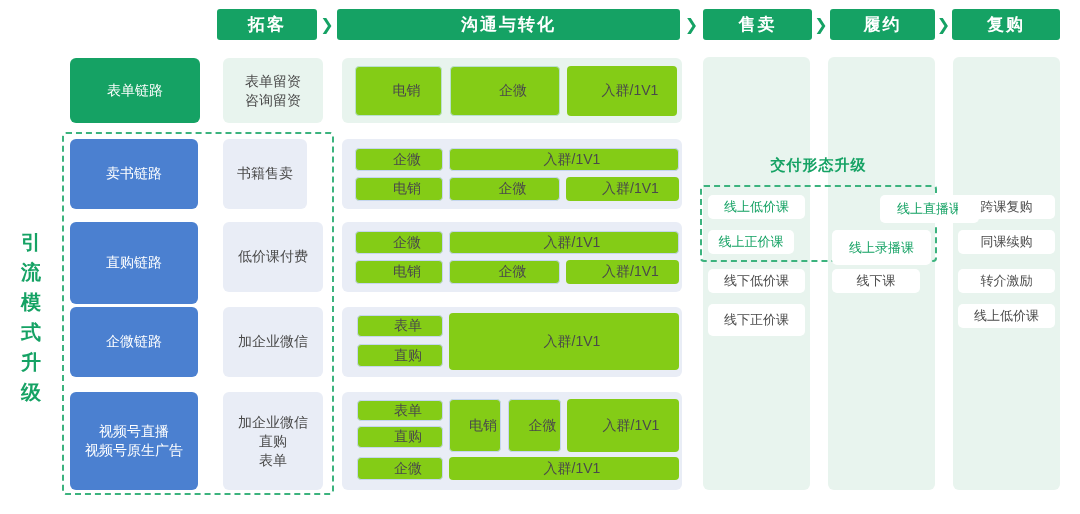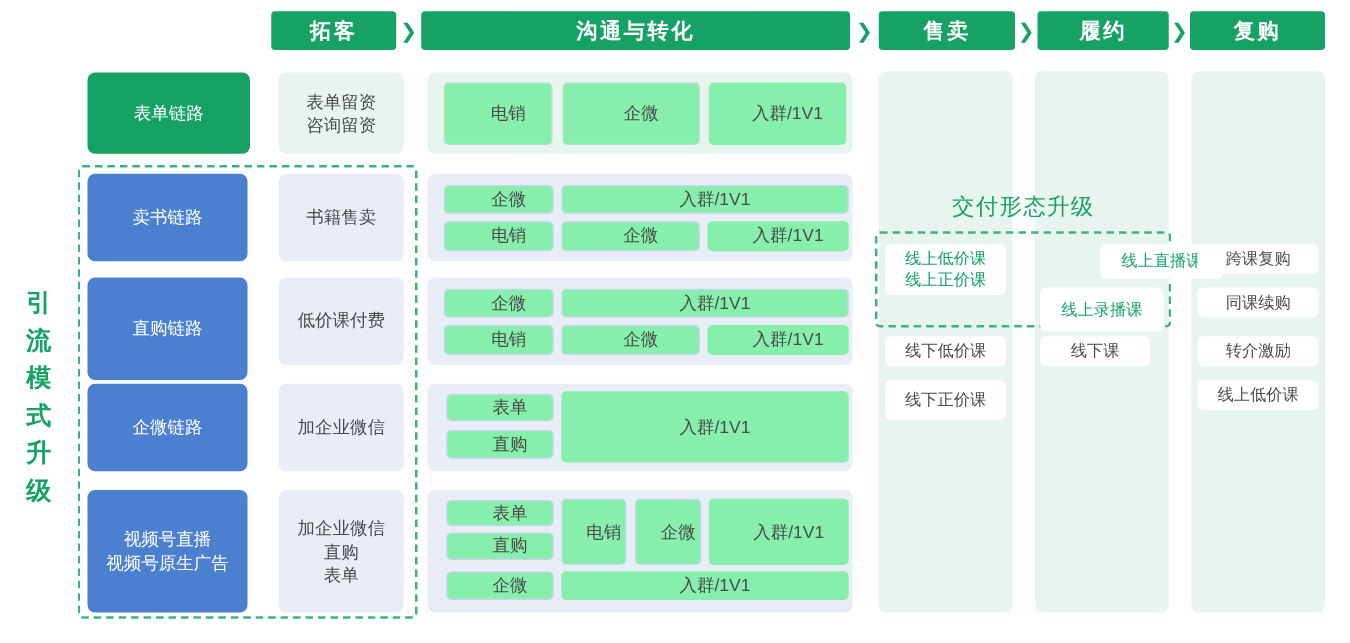--- a/index.html
+++ b/index.html
@@ -16,30 +16,30 @@
   .canvas{position:relative;width:1080px;height:514px;background:#ffffff;overflow:hidden;
           font-family:"Liberation Sans","DejaVu Sans",sans-serif;}
   .abs{position:absolute;box-sizing:border-box;}
   .flexc{display:flex;align-items:center;justify-content:center;text-align:center;}
   .hdr{background:var(--green);color:#fff;font-weight:700;font-size:17px;border-radius:3px;letter-spacing:2px;}
   .chev{color:var(--green);font-weight:700;font-size:16px;}
   .solid-green{background:var(--green);color:#fff;border-radius:6px;font-size:14px;}
   .solid-blue{background:var(--blue);color:#fff;border-radius:6px;font-size:14px;}
   .panel-green{background:var(--lgreen);border-radius:6px;}
   .panel-blue{background:var(--lblue);border-radius:6px;}
-  .wbox{background:#86efac;border-radius:4px;font-size:14px;color:var(--dark);padding-left:16px;}
+  .wbox{background:#84cc16;border-radius:4px;font-size:14px;color:var(--dark);padding-left:16px;}
   .bd-b{border:1px solid var(--bdblue);}
   .bd-g{border:1px solid var(--bdgreen);}
   .ritem{background:#fff;border-radius:5px;font-size:13px;color:var(--dark);}
   .gtext{color:var(--green);}
   .dash{border:2px dashed var(--dashgreen);border-radius:4px;}
   .mline{flex-direction:column;line-height:19px;}
   .vlabel{display:flex;flex-direction:column;align-items:center;gap:3px;
           color:var(--green);font-weight:700;font-size:20px;}
-  .dtitle{color:var(--green);font-weight:400;font-size:18px;letter-spacing:1px;}
+  .dtitle{color:var(--green);font-weight:700;font-size:15px;letter-spacing:1px;}
 </style>
 </head>
 <body>
 
 <div class="canvas">
 
   <div class="abs flexc hdr" style="left:217px;top:9px;width:100px;height:31px">拓客</div>
   <div class="abs flexc chev" style="left:317px;top:9px;width:20px;height:31px">❯</div>
   <div class="abs flexc hdr" style="left:337px;top:9px;width:343px;height:31px">沟通与转化</div>
   <div class="abs flexc chev" style="left:681px;top:9px;width:21px;height:31px">❯</div>
@@ -66,21 +66,21 @@
   <div class="abs flexc solid-blue" style="left:70px;top:307px;width:128px;height:70px">企微链路</div>
   <div class="abs flexc solid-blue mline" style="left:70px;top:392px;width:128px;height:98px">
     <span>视频号直播</span>
     <span>视频号原生广告</span>
   </div>
 
   <div class="abs flexc panel-green mline" style="left:223px;top:58px;width:100px;height:65px;font-size:14px;color:var(--dark)">
     <span>表单留资</span>
     <span>咨询留资</span>
   </div>
-  <div class="abs flexc panel-blue" style="left:223px;top:139px;width:100px;height:70px;font-size:14px;color:var(--dark)">书籍售卖</div>
+  <div class="abs flexc panel-blue" style="left:223px;top:139px;width:84px;height:70px;font-size:14px;color:var(--dark)">书籍售卖</div>
   <div class="abs flexc panel-blue" style="left:223px;top:222px;width:100px;height:70px;font-size:14px;color:var(--dark)">低价课付费</div>
   <div class="abs flexc panel-blue" style="left:223px;top:307px;width:100px;height:70px;font-size:14px;color:var(--dark)">加企业微信</div>
   <div class="abs flexc panel-blue mline" style="left:223px;top:392px;width:100px;height:98px;font-size:14px;color:var(--dark)">
     <span>加企业微信</span>
     <span>直购</span>
     <span>表单</span>
   </div>
 
   <div class="abs panel-green" style="left:342px;top:58px;width:340px;height:65px"></div>
   <div class="abs panel-blue" style="left:342px;top:139px;width:340px;height:70px"></div>
@@ -117,21 +117,21 @@
   <div class="abs flexc wbox" style="left:449px;top:457px;width:230px;height:23px">入群/1V1</div>
 
   <div class="abs panel-green" style="left:703px;top:57px;width:107px;height:433px"></div>
   <div class="abs panel-green" style="left:828px;top:57px;width:107px;height:433px"></div>
   <div class="abs panel-green" style="left:953px;top:57px;width:107px;height:433px"></div>
 
   <div class="abs flexc dtitle" style="left:700px;top:153px;width:237px;height:24px">交付形态升级</div>
   <div class="abs dash" style="left:700px;top:185px;width:237px;height:77px"></div>
 
   <div class="abs flexc ritem gtext" style="left:708px;top:195px;width:97px;height:24px">线上低价课</div>
-  <div class="abs flexc ritem gtext" style="left:708px;top:212px;width:97px;height:24px">线上正价课</div>
+  <div class="abs flexc ritem gtext" style="left:708px;top:230px;width:86px;height:24px">线上正价课</div>
   <div class="abs flexc ritem" style="left:708px;top:269px;width:97px;height:24px">线下低价课</div>
   <div class="abs flexc ritem" style="left:708px;top:304px;width:97px;height:32px">线下正价课</div>
 
   <div class="abs flexc ritem gtext" style="left:880px;top:195px;width:99px;height:28px">线上直播课</div>
   <div class="abs flexc ritem gtext" style="left:832px;top:230px;width:99px;height:35px">线上录播课</div>
   <div class="abs flexc ritem" style="left:832px;top:269px;width:88px;height:24px">线下课</div>
 
   <div class="abs flexc ritem" style="left:958px;top:195px;width:97px;height:24px">跨课复购</div>
   <div class="abs flexc ritem" style="left:958px;top:230px;width:97px;height:24px">同课续购</div>
   <div class="abs flexc ritem" style="left:958px;top:269px;width:97px;height:24px">转介激励</div>

